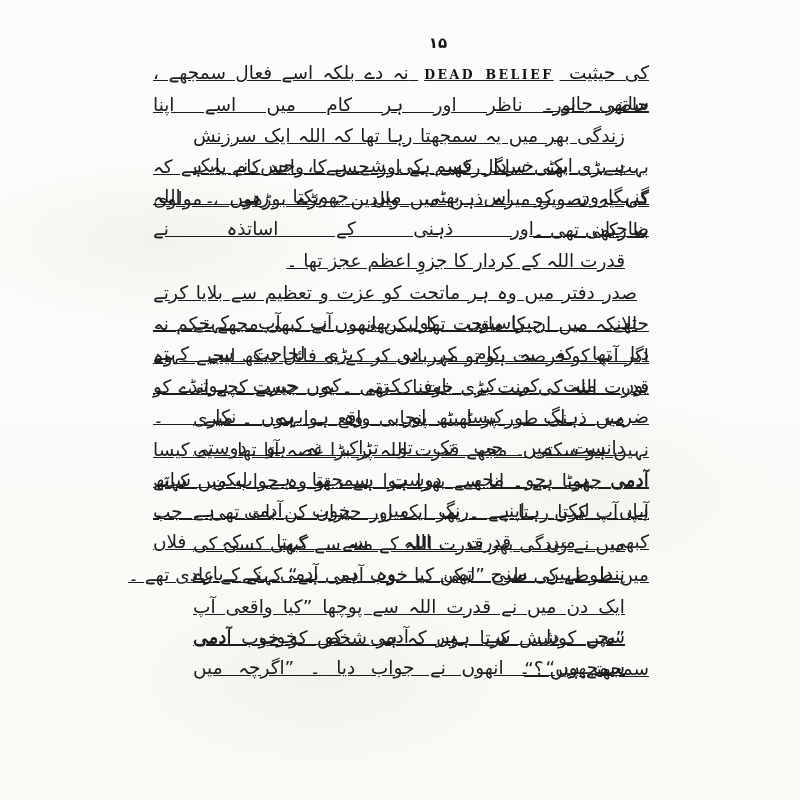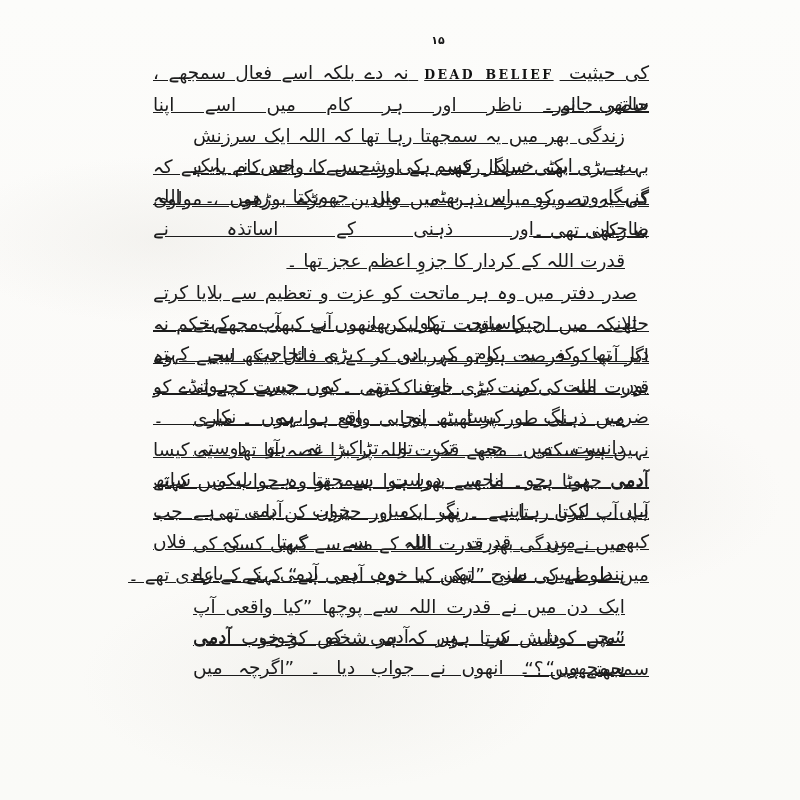--- a/index.html
+++ b/index.html
@@ -22,21 +22,21 @@
   .page {
     position: absolute;
     inset: 0;
   }
   .page-number {
     position: absolute;
     top: 34px;
     left: 408px;
     width: 60px;
     text-align: center;
-    font-size: 11px;
+    font-size: 15px;
     font-weight: bold;
     letter-spacing: 1px;
     color: #151515;
   }
   .text-block {
     position: absolute;
     top: 58px;
     left: 153px;
     width: 496px;
     direction: rtl;

